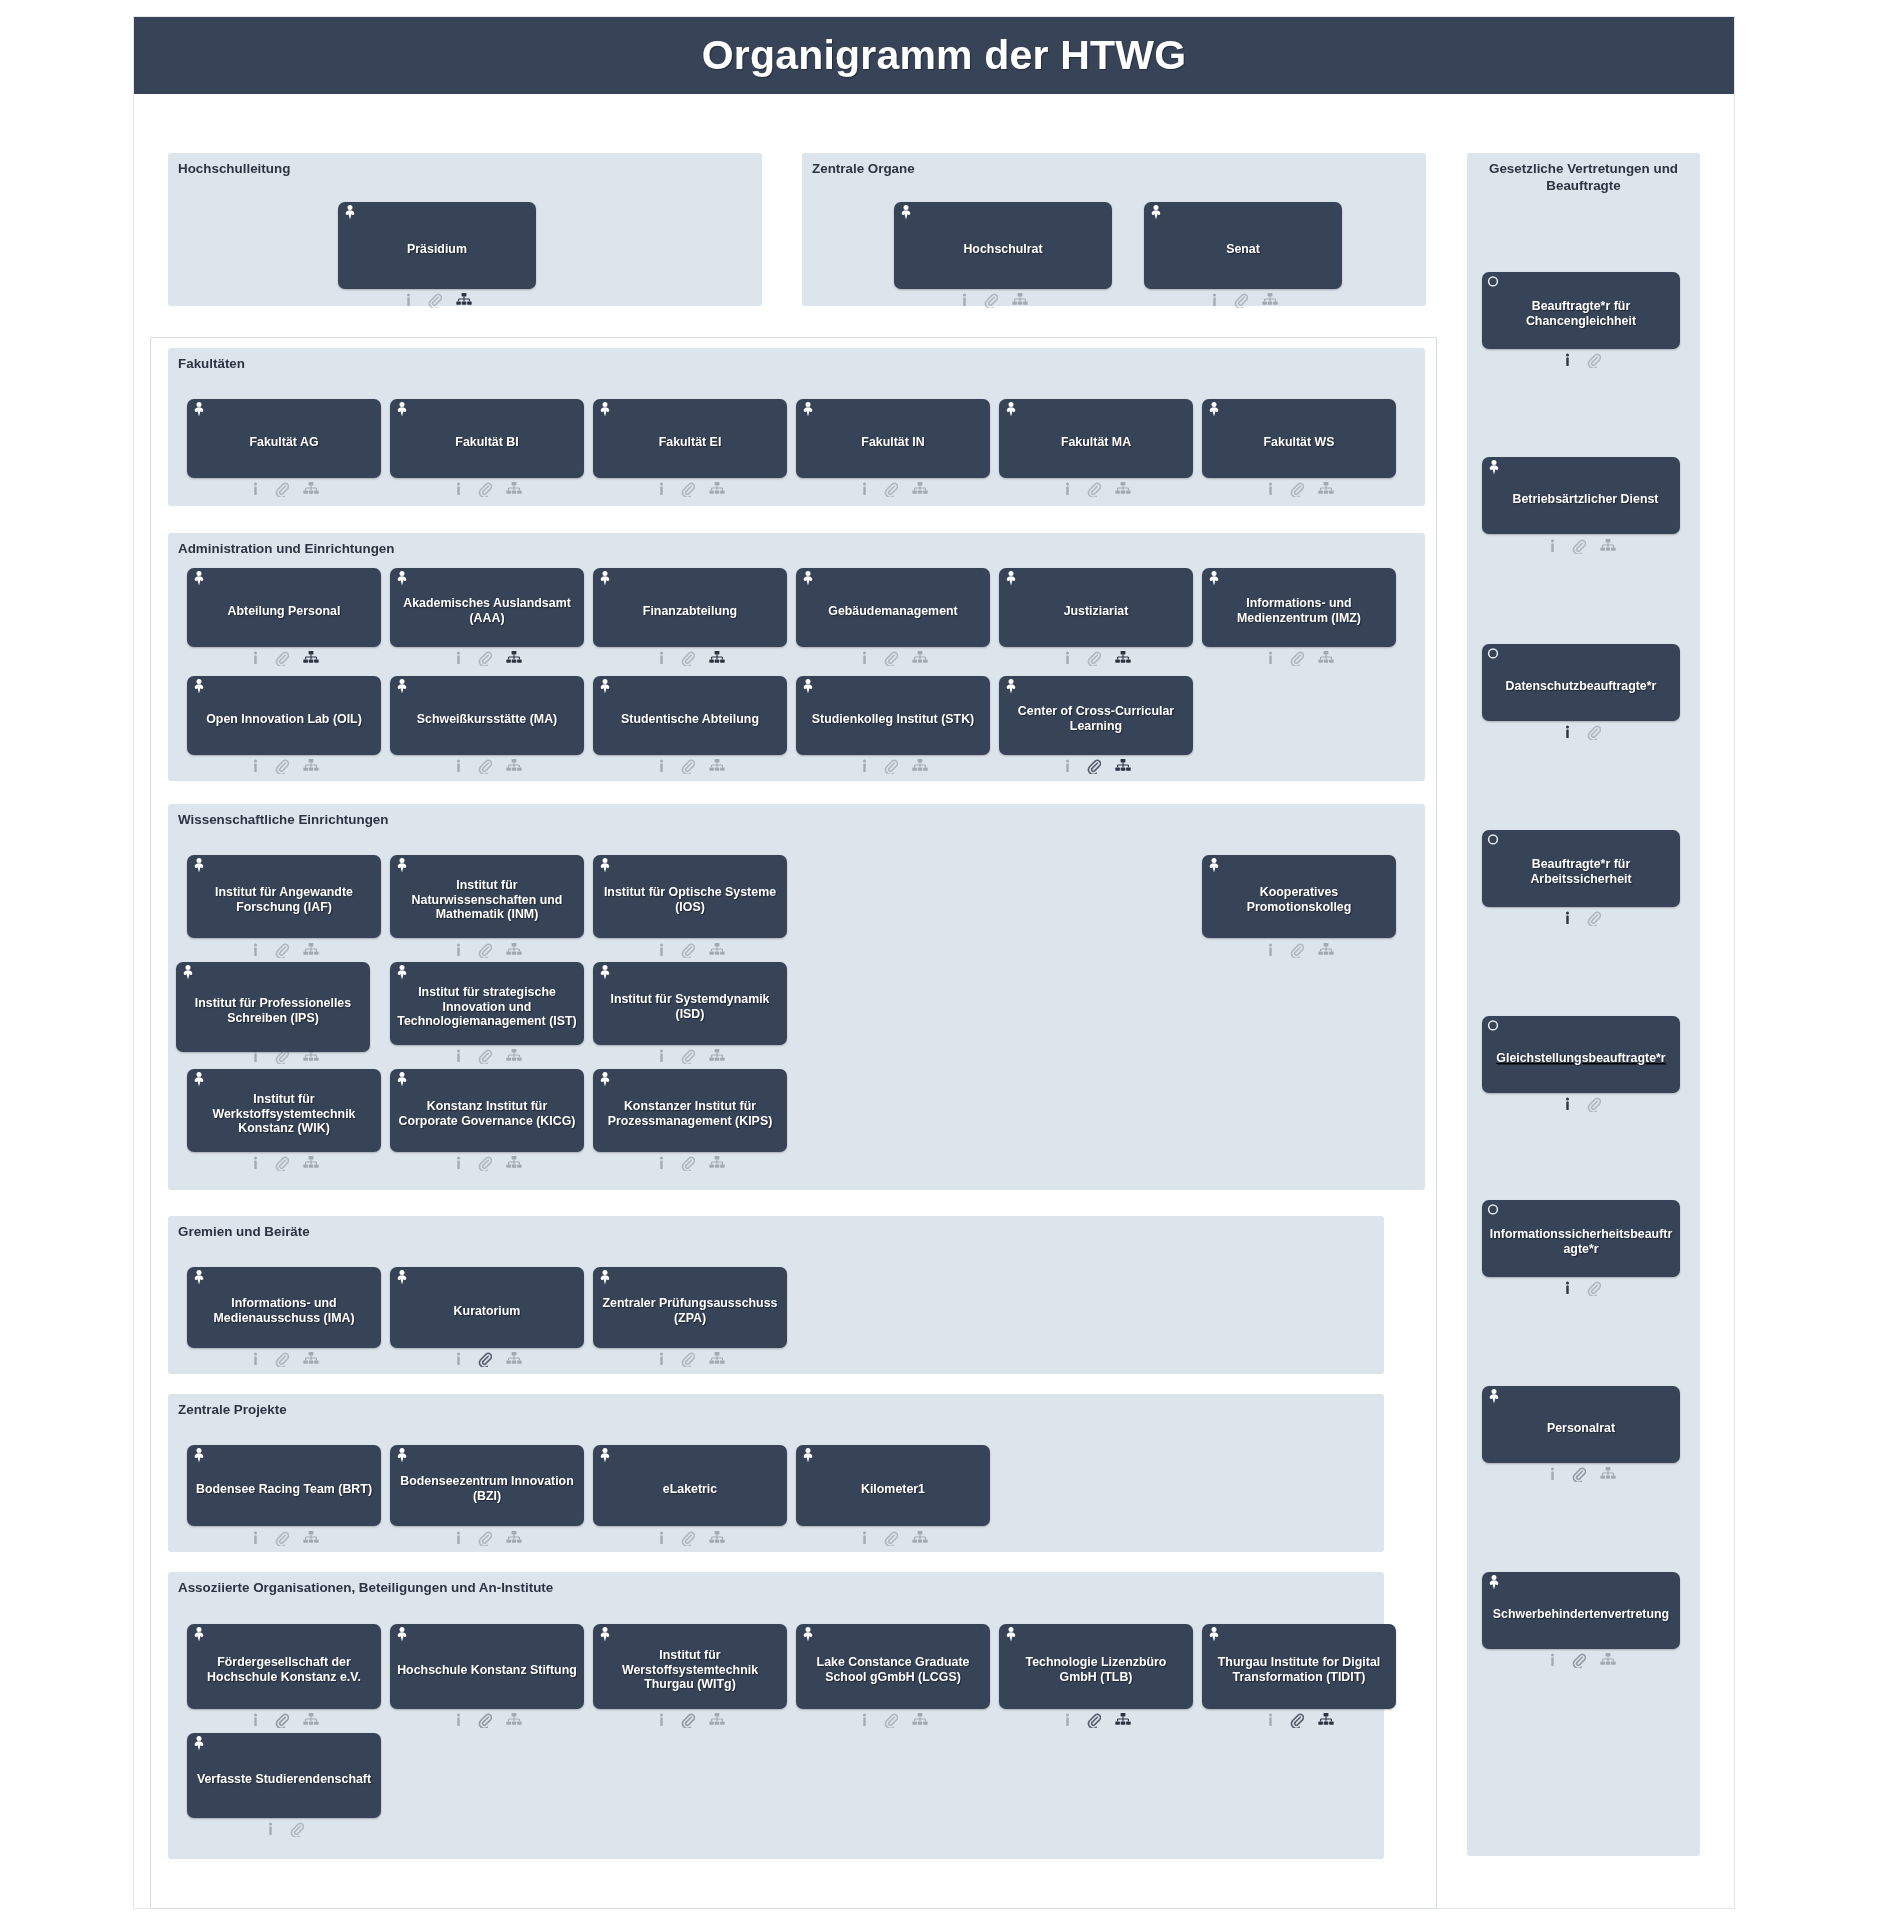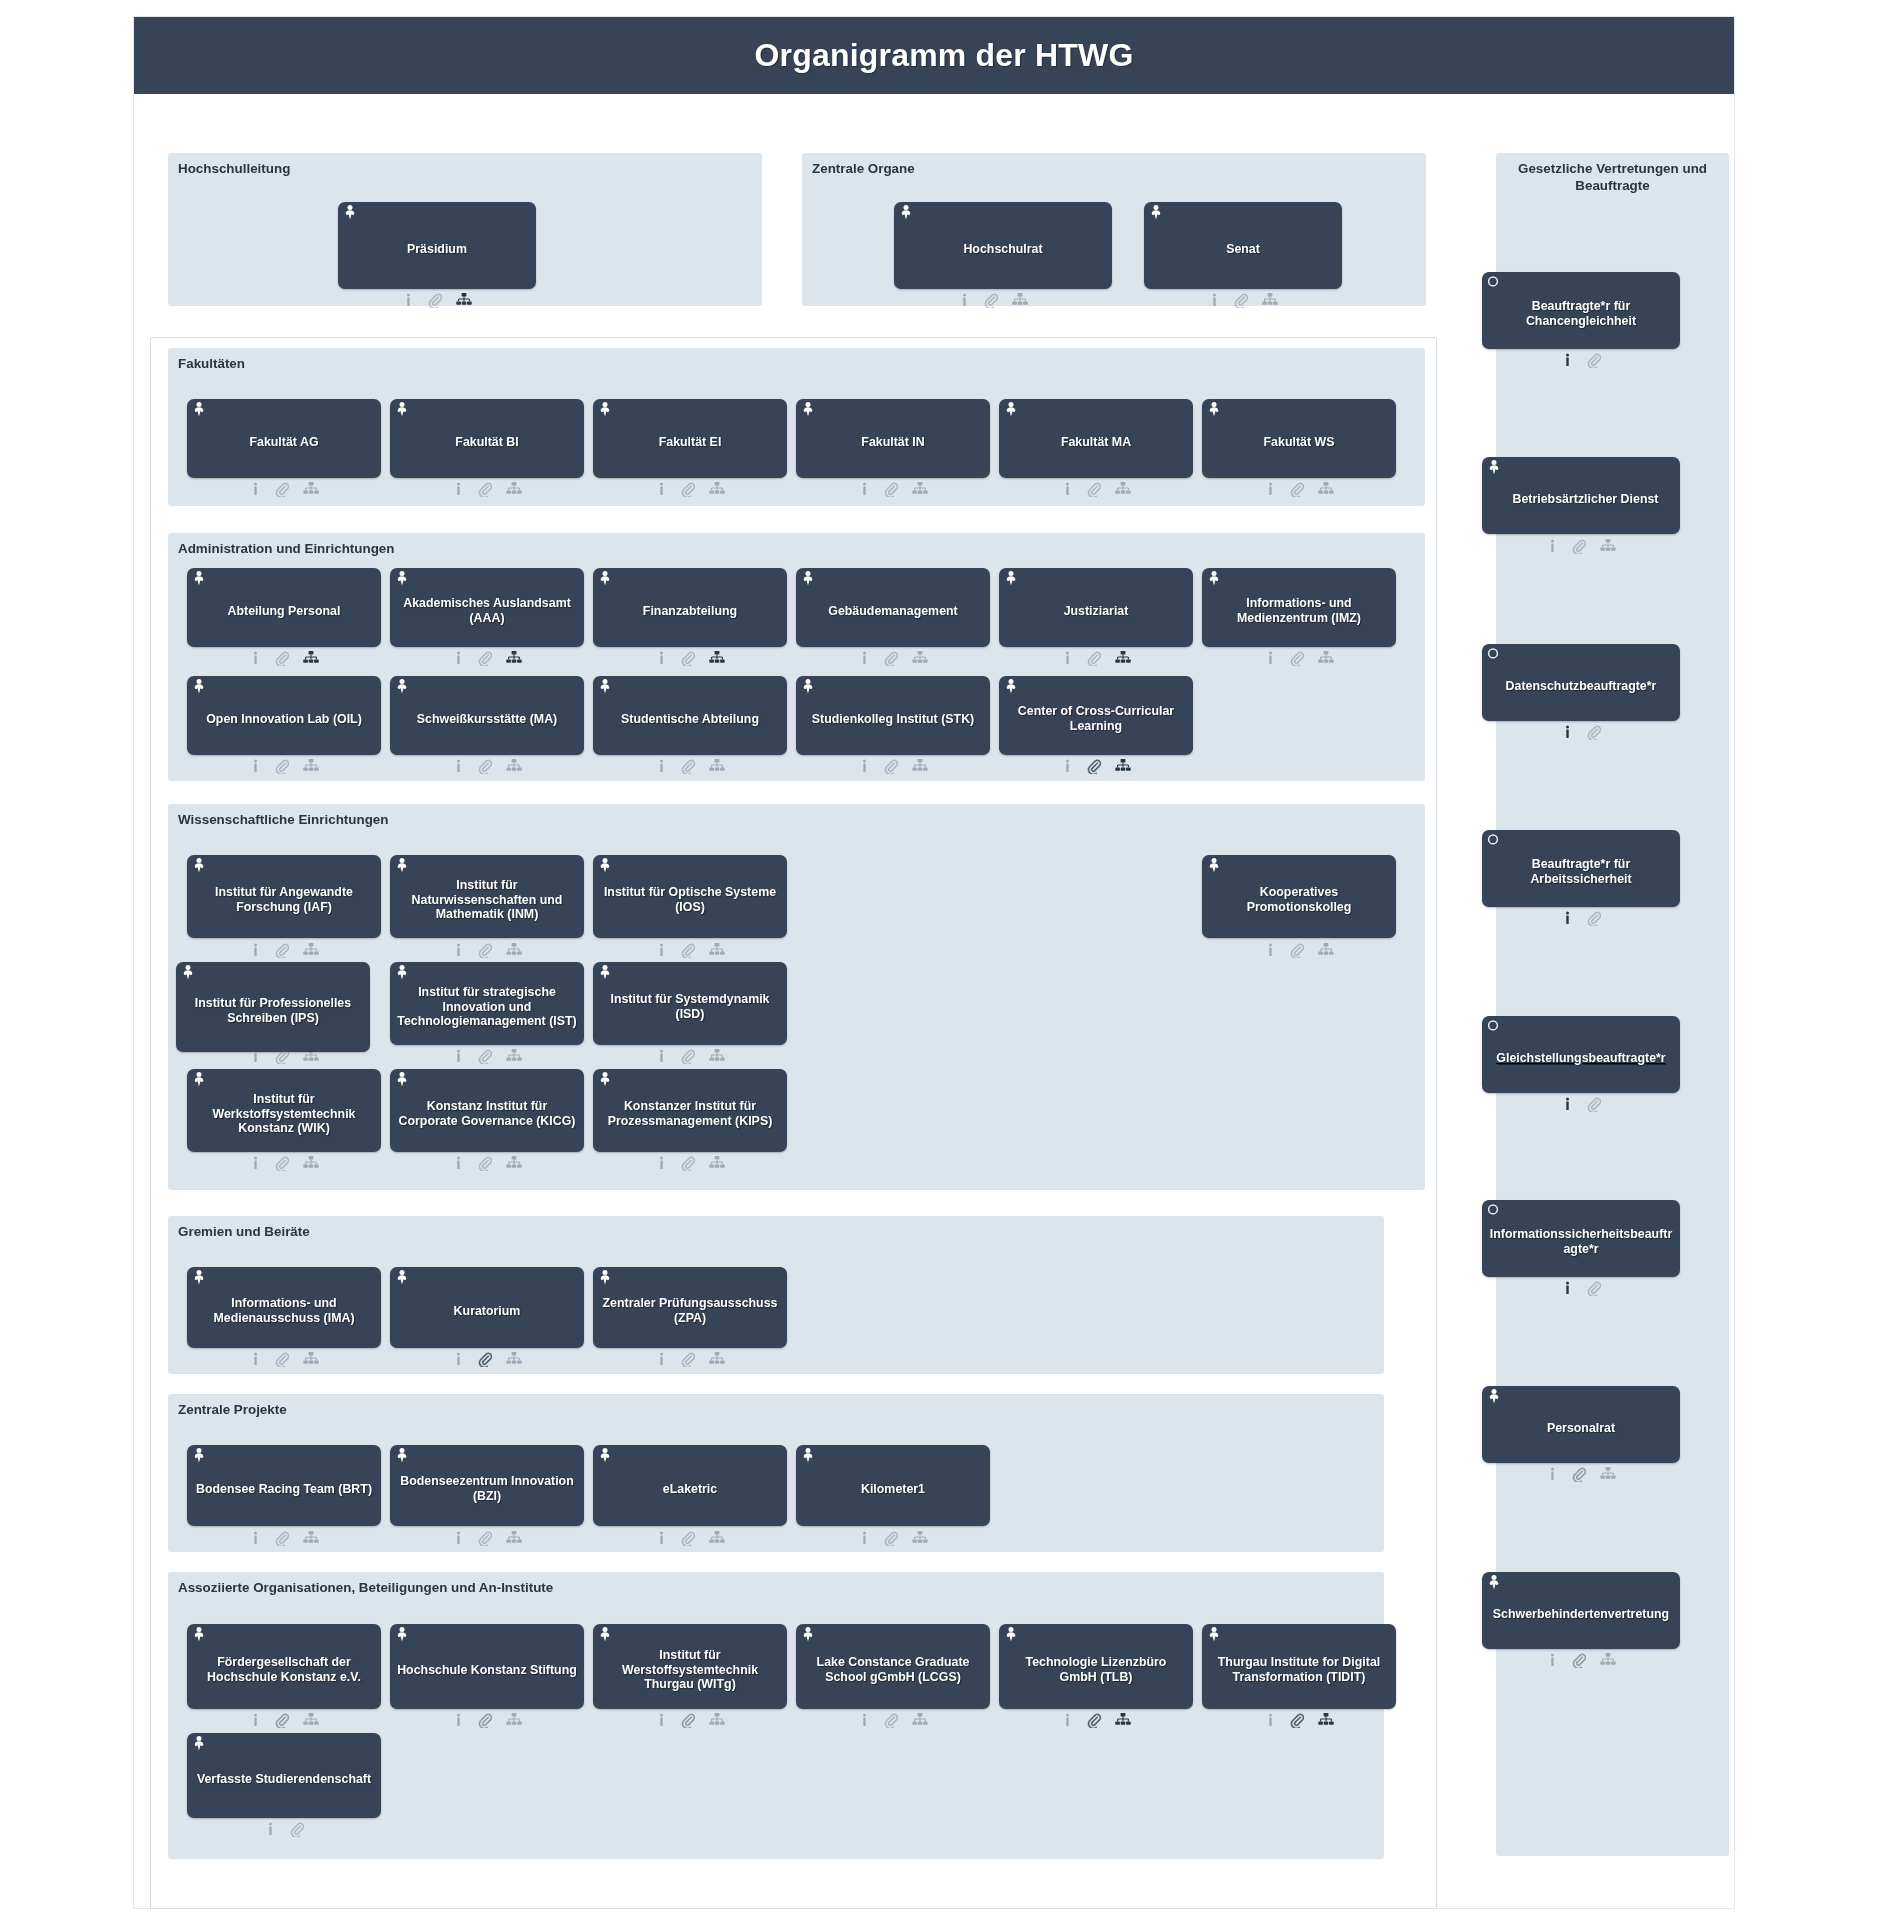--- a/index.html
+++ b/index.html
@@ -31,21 +31,21 @@
     position: absolute;
     left: 134px; top: 17px;
     width: 1600px; height: 77px;
     background: #374357;
     display: flex;
     align-items: center;
     justify-content: center;
   }
   .titlebar-text {
     color: #ffffff;
-    font-size: 32px;
+    font-size: 41px;
     font-weight: bold;
     letter-spacing: 0.2px;
     text-shadow: 1px 1px 1px rgba(0,0,0,0.35);
     margin-left: 20px;
   }
 
   
   .group {
     position: absolute;
     background: #dde5ec;
@@ -134,21 +134,21 @@
   </div>
 
   <div class="group" style="left:168px; top:153px; width:594px; height:153px;">
     <div class="group-title">Hochschulleitung</div>
   </div>
 
   <div class="group" style="left:802px; top:153px; width:624px; height:153px;">
     <div class="group-title">Zentrale Organe</div>
   </div>
 
-  <div class="group" style="left:1467px; top:153px; width:233px; height:1703px;margin-left:29px;">
+  <div class="group" style="left:1467px; top:153px; width:233px; height:1703px;">
     <div class="group-title center">Gesetzliche Vertretungen und Beauftragte</div>
   </div>
 
   <div class="stack-wrap"></div>
 
   <div class="group" style="left:168px; top:348px; width:1257px; height:158px;">
     <div class="group-title">Fakultäten</div>
   </div>
 
   <div class="group" style="left:168px; top:533px; width:1257px; height:248px;">

